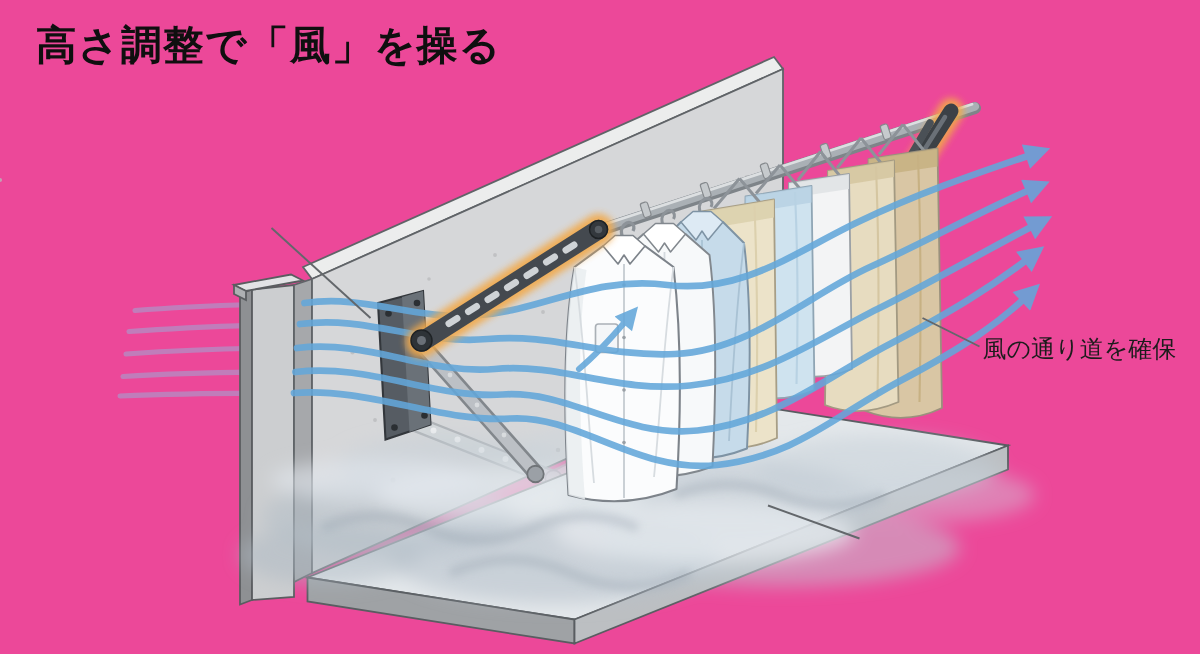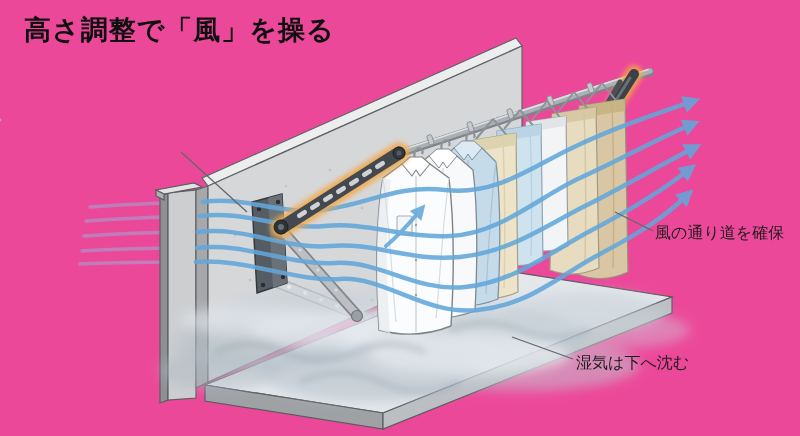--- a/index.html
+++ b/index.html
@@ -272,14 +272,13 @@
 
     <g stroke="#63676b" stroke-width="1.3" fill="none">
       <path d="M181,152 L247,212"></path>
       <path d="M615,212 L653,231"></path>
       <path d="M512,337 L573,359"></path>
     </g>
   </svg>
 
   <div class="page-title">高さ調整で「風」を操る</div>
   <div class="note note-windpath">風の通り道を確保</div>
-  <div class="note note-moisture">湿気は下へ沈む</div>
 </div>
 
 </body></html>

